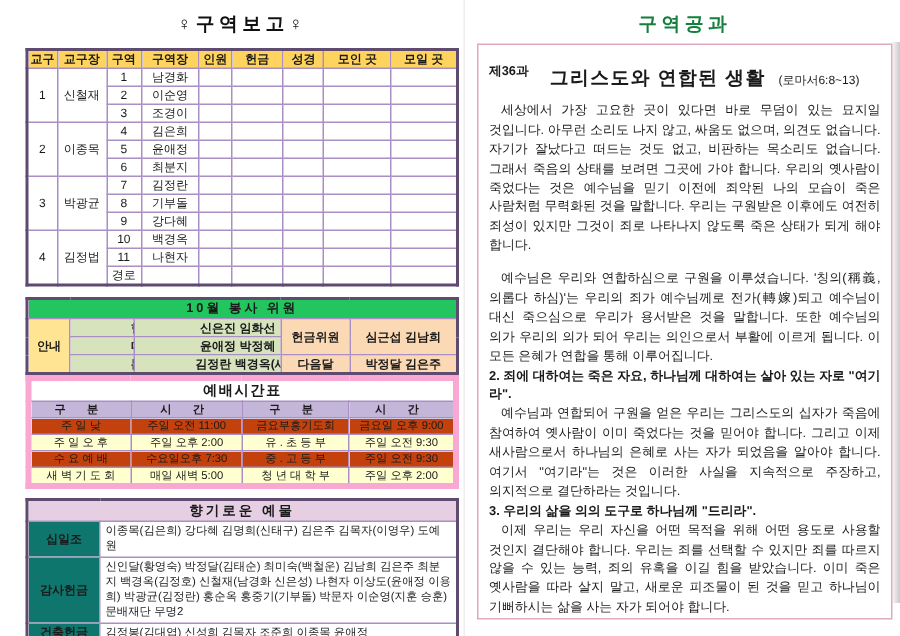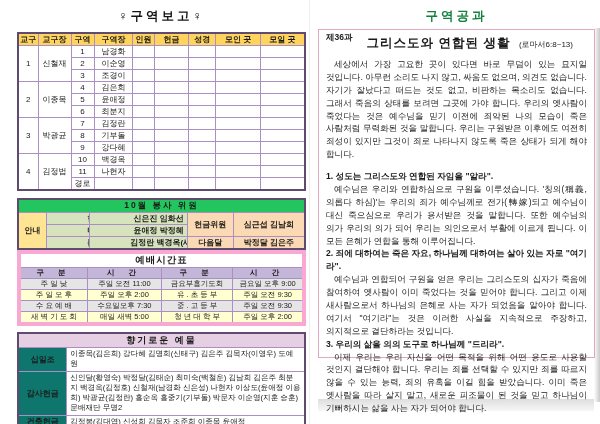--- a/index.html
+++ b/index.html
@@ -24,31 +24,31 @@
   .vol{border:2px solid #5f4a70;margin-top:7px;font-size:8px;font-weight:bold;}
   .vol td{height:9.8px;}
   .vol-title{background:#22c55e;font-size:8.5px;letter-spacing:2px;}
   .c-yellow{background:#ffe593;}
   .c-green{background:#d6e3bc;padding-left:40px;}
   .c-peach{background:#fbd9b4;}
   .sch{border:4px solid #f9a8d4;margin-top:0;font-size:7.5px;}
   .sch td{height:8.4px;}
   .sch-title{background:#ffffff;font-weight:bold;font-size:9.5px;letter-spacing:1px;height:11px;}
   .sch-head td{background:#c4b6d8;font-weight:bold;letter-spacing:6px;}
-  .r-lav td{background:#e5e5e5;}
+  .r-lav td{background:#c2410c;}
   .r-cream td{background:#ffffcf;text-align:center;}
   .gif{border:2px solid #5f4a70;margin-top:6px;font-size:7.6px;}
   .gif-title{background:#e7cfe3;font-weight:bold;font-size:9px;letter-spacing:2px;height:12px;}
   .gif-label{background:#0f766e;font-weight:bold;height:12px;font-size:8px;}
   .gif-names{background:#ffffff;text-align:left;padding:1px 3px;white-space:normal;line-height:1.35;}
 
   
   .page-right{position:absolute;left:318px;top:5px;width:277px;}
   .rp-title{text-align:center;font-weight:bold;font-size:12.5px;letter-spacing:3px;color:#15803d;margin:3px 0 4px 0;}
-  .lesson-box{border:1px solid #dfa9bf;padding:1px 7px 6px 7px;height:329px;box-sizing:border-box;background:#ffffff;}
+  .lesson-box{border:1px solid #dfa9bf;padding:11px 7px 6px 7px;height:384px;box-sizing:border-box;background:#ffffff;}
   .lesson-no{font-weight:bold;font-size:8.5px;float:left;margin-top:1px;}
   .lesson-head{text-align:center;margin:2px 0 6px 0;}
   .lesson-title{font-weight:bold;font-size:12.5px;letter-spacing:1px;}
   .lesson-scripture{font-size:8px;margin-left:4px;}
   .body{font-size:8.6px;line-height:1.5;text-align:justify;margin:0;text-indent:8px;word-break:keep-all;}
   .body.gap{margin-bottom:9px;}
   .sec-title{font-weight:bold;font-size:8.6px;line-height:1.5;}
 </style>
 </head>
 <body>
@@ -309,21 +309,20 @@
 
 <div class="page-right">
   <div class="rp-title">구역공과</div>
   <div class="lesson-box">
     <div class="lesson-no">제36과</div>
     <div class="lesson-head">
       <span class="lesson-title">그리스도와 연합된 생활</span>
       <span class="lesson-scripture">(로마서6:8~13)</span>
     </div>
     <p class="body gap">세상에서 가장 고요한 곳이 있다면 바로 무덤이 있는 묘지일 것입니다. 아무런 소리도 나지 않고, 싸움도 없으며, 의견도 없습니다. 자기가 잘났다고 떠드는 것도 없고, 비판하는 목소리도 없습니다. 그래서 죽음의 상태를 보려면 그곳에 가야 합니다. 우리의 옛사람이 죽었다는 것은 예수님을 믿기 이전에 죄악된 나의 모습이 죽은 사람처럼 무력화된 것을 말합니다. 우리는 구원받은 이후에도 여전히 죄성이 있지만 그것이 죄로 나타나지 않도록 죽은 상태가 되게 해야 합니다.</p>
-    <div class="sec-title">1. 성도는 그리스도와 연합된 자임을 "알라".</div>
     <p class="body">예수님은 우리와 연합하심으로 구원을 이루셨습니다. '칭의(稱義, 의롭다 하심)'는 우리의 죄가 예수님께로 전가(轉嫁)되고 예수님이 대신 죽으심으로 우리가 용서받은 것을 말합니다. 또한 예수님의 의가 우리의 의가 되어 우리는 의인으로서 부활에 이르게 됩니다. 이 모든 은혜가 연합을 통해 이루어집니다.</p>
     <div class="sec-title">2. 죄에 대하여는 죽은 자요, 하나님께 대하여는 살아 있는 자로 "여기라".</div>
     <p class="body">예수님과 연합되어 구원을 얻은 우리는 그리스도의 십자가 죽음에 참여하여 옛사람이 이미 죽었다는 것을 믿어야 합니다. 그리고 이제 새사람으로서 하나님의 은혜로 사는 자가 되었음을 알아야 합니다. 여기서 "여기라"는 것은 이러한 사실을 지속적으로 주장하고, 의지적으로 결단하라는 것입니다.</p>
     <div class="sec-title">3. 우리의 삶을 의의 도구로 하나님께 "드리라".</div>
     <p class="body">이제 우리는 우리 자신을 어떤 목적을 위해 어떤 용도로 사용할 것인지 결단해야 합니다. 우리는 죄를 선택할 수 있지만 죄를 따르지 않을 수 있는 능력, 죄의 유혹을 이길 힘을 받았습니다. 이미 죽은 옛사람을 따라 살지 말고, 새로운 피조물이 된 것을 믿고 하나님이 기뻐하시는 삶을 사는 자가 되어야 합니다.</p>
 
   </div>
 </div>
 
 </body></html>

